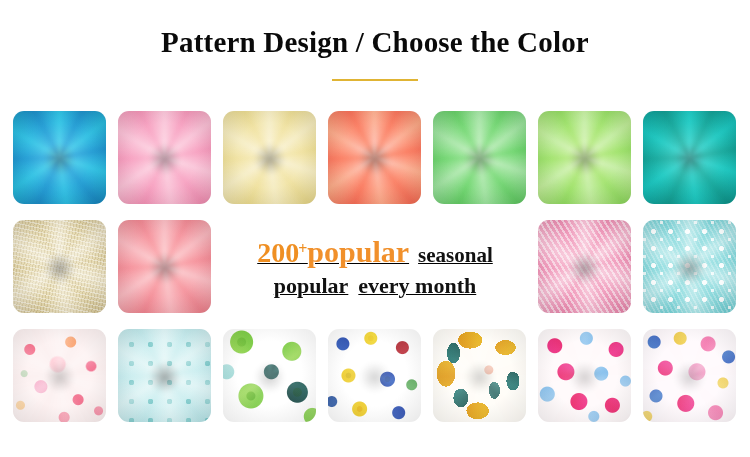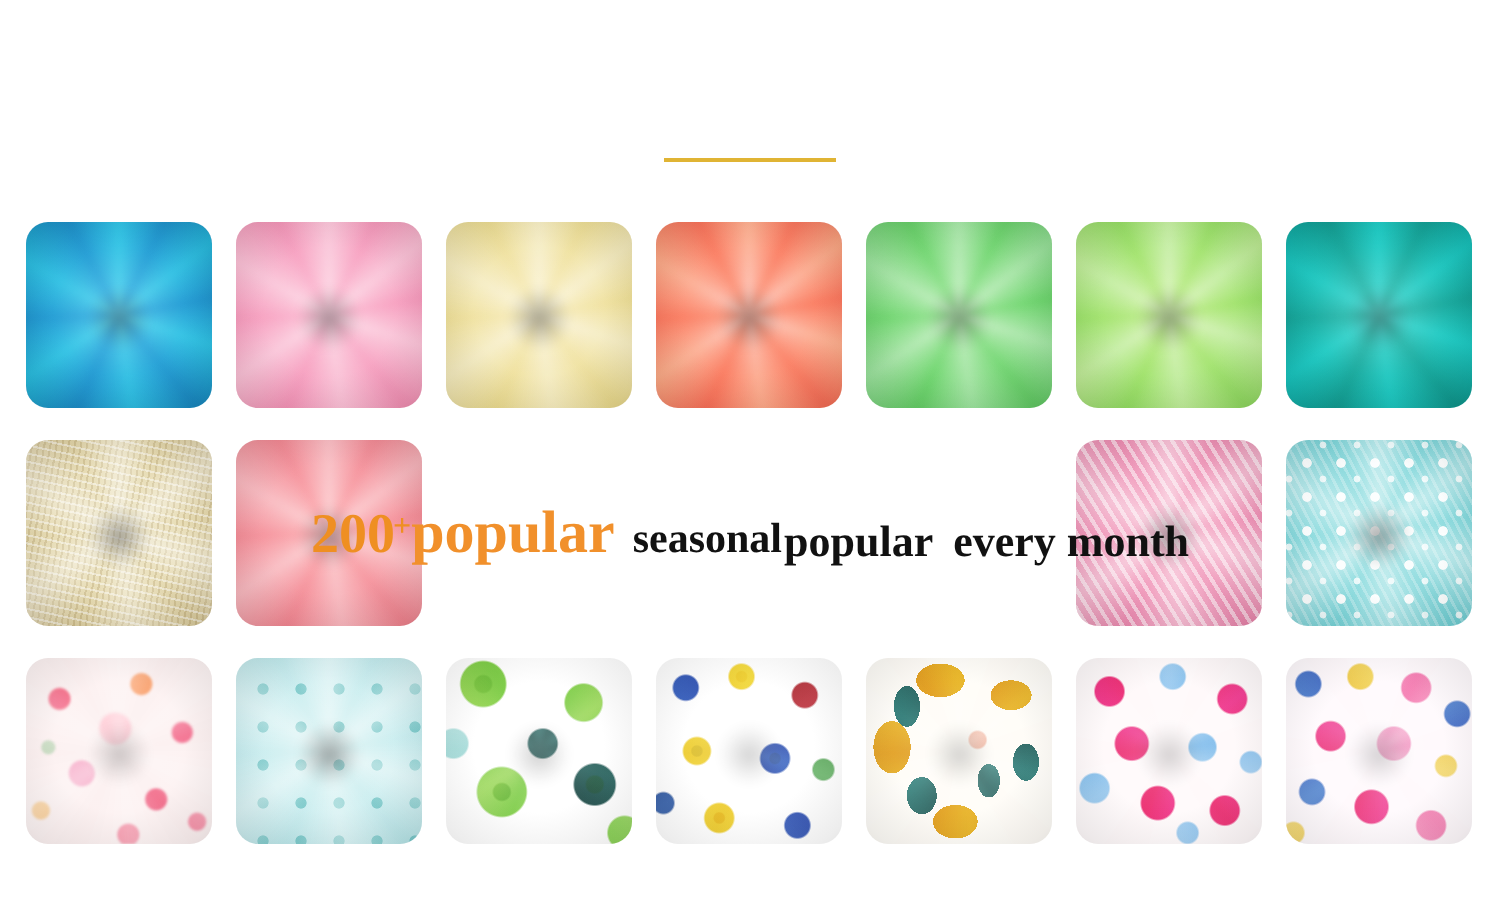--- a/index.html
+++ b/index.html
@@ -178,24 +178,25 @@
 
   
   #promo-text {
     position: absolute;
     left: 215px;
     top: 224px;
     width: 320px;
     height: 86px;
     text-align: center;
     display: flex;
-    flex-direction: row;
+    flex-direction: column;
     justify-content: center;
     align-items: center;
     gap: 1px;
+    text-decoration: underline;
   }
   #promo-line-1 {
     white-space: nowrap;
     line-height: 1.0;
   }
   #promo-line-2 {
     white-space: nowrap;
     line-height: 1.0;
     margin-top: 7px;
   }
@@ -241,20 +242,21 @@
     font-weight: bold;
     font-size: 22px;
     color: #111111;
     margin-left: 10px;
   }
 </style>
 </head>
 <body>
 
 <div id="header">
+  <div id="page-title">Pattern Design / Choose the Color</div>
   <div id="title-divider"></div>
 </div>
 
 <div class="swatch-row" id="swatch-row-1">
 
   <div class="swatch col-0">
     <div class="fabric" style="background:radial-gradient(ellipse 90% 90% at 50% 48%, #35bdea 0%, #22a4d6 48%, #1a8fc0 80%, #1783b0 100%);"></div>
     <div class="swirl"></div>
     <div class="swirl-core"></div>
     <div class="vignette"></div>

